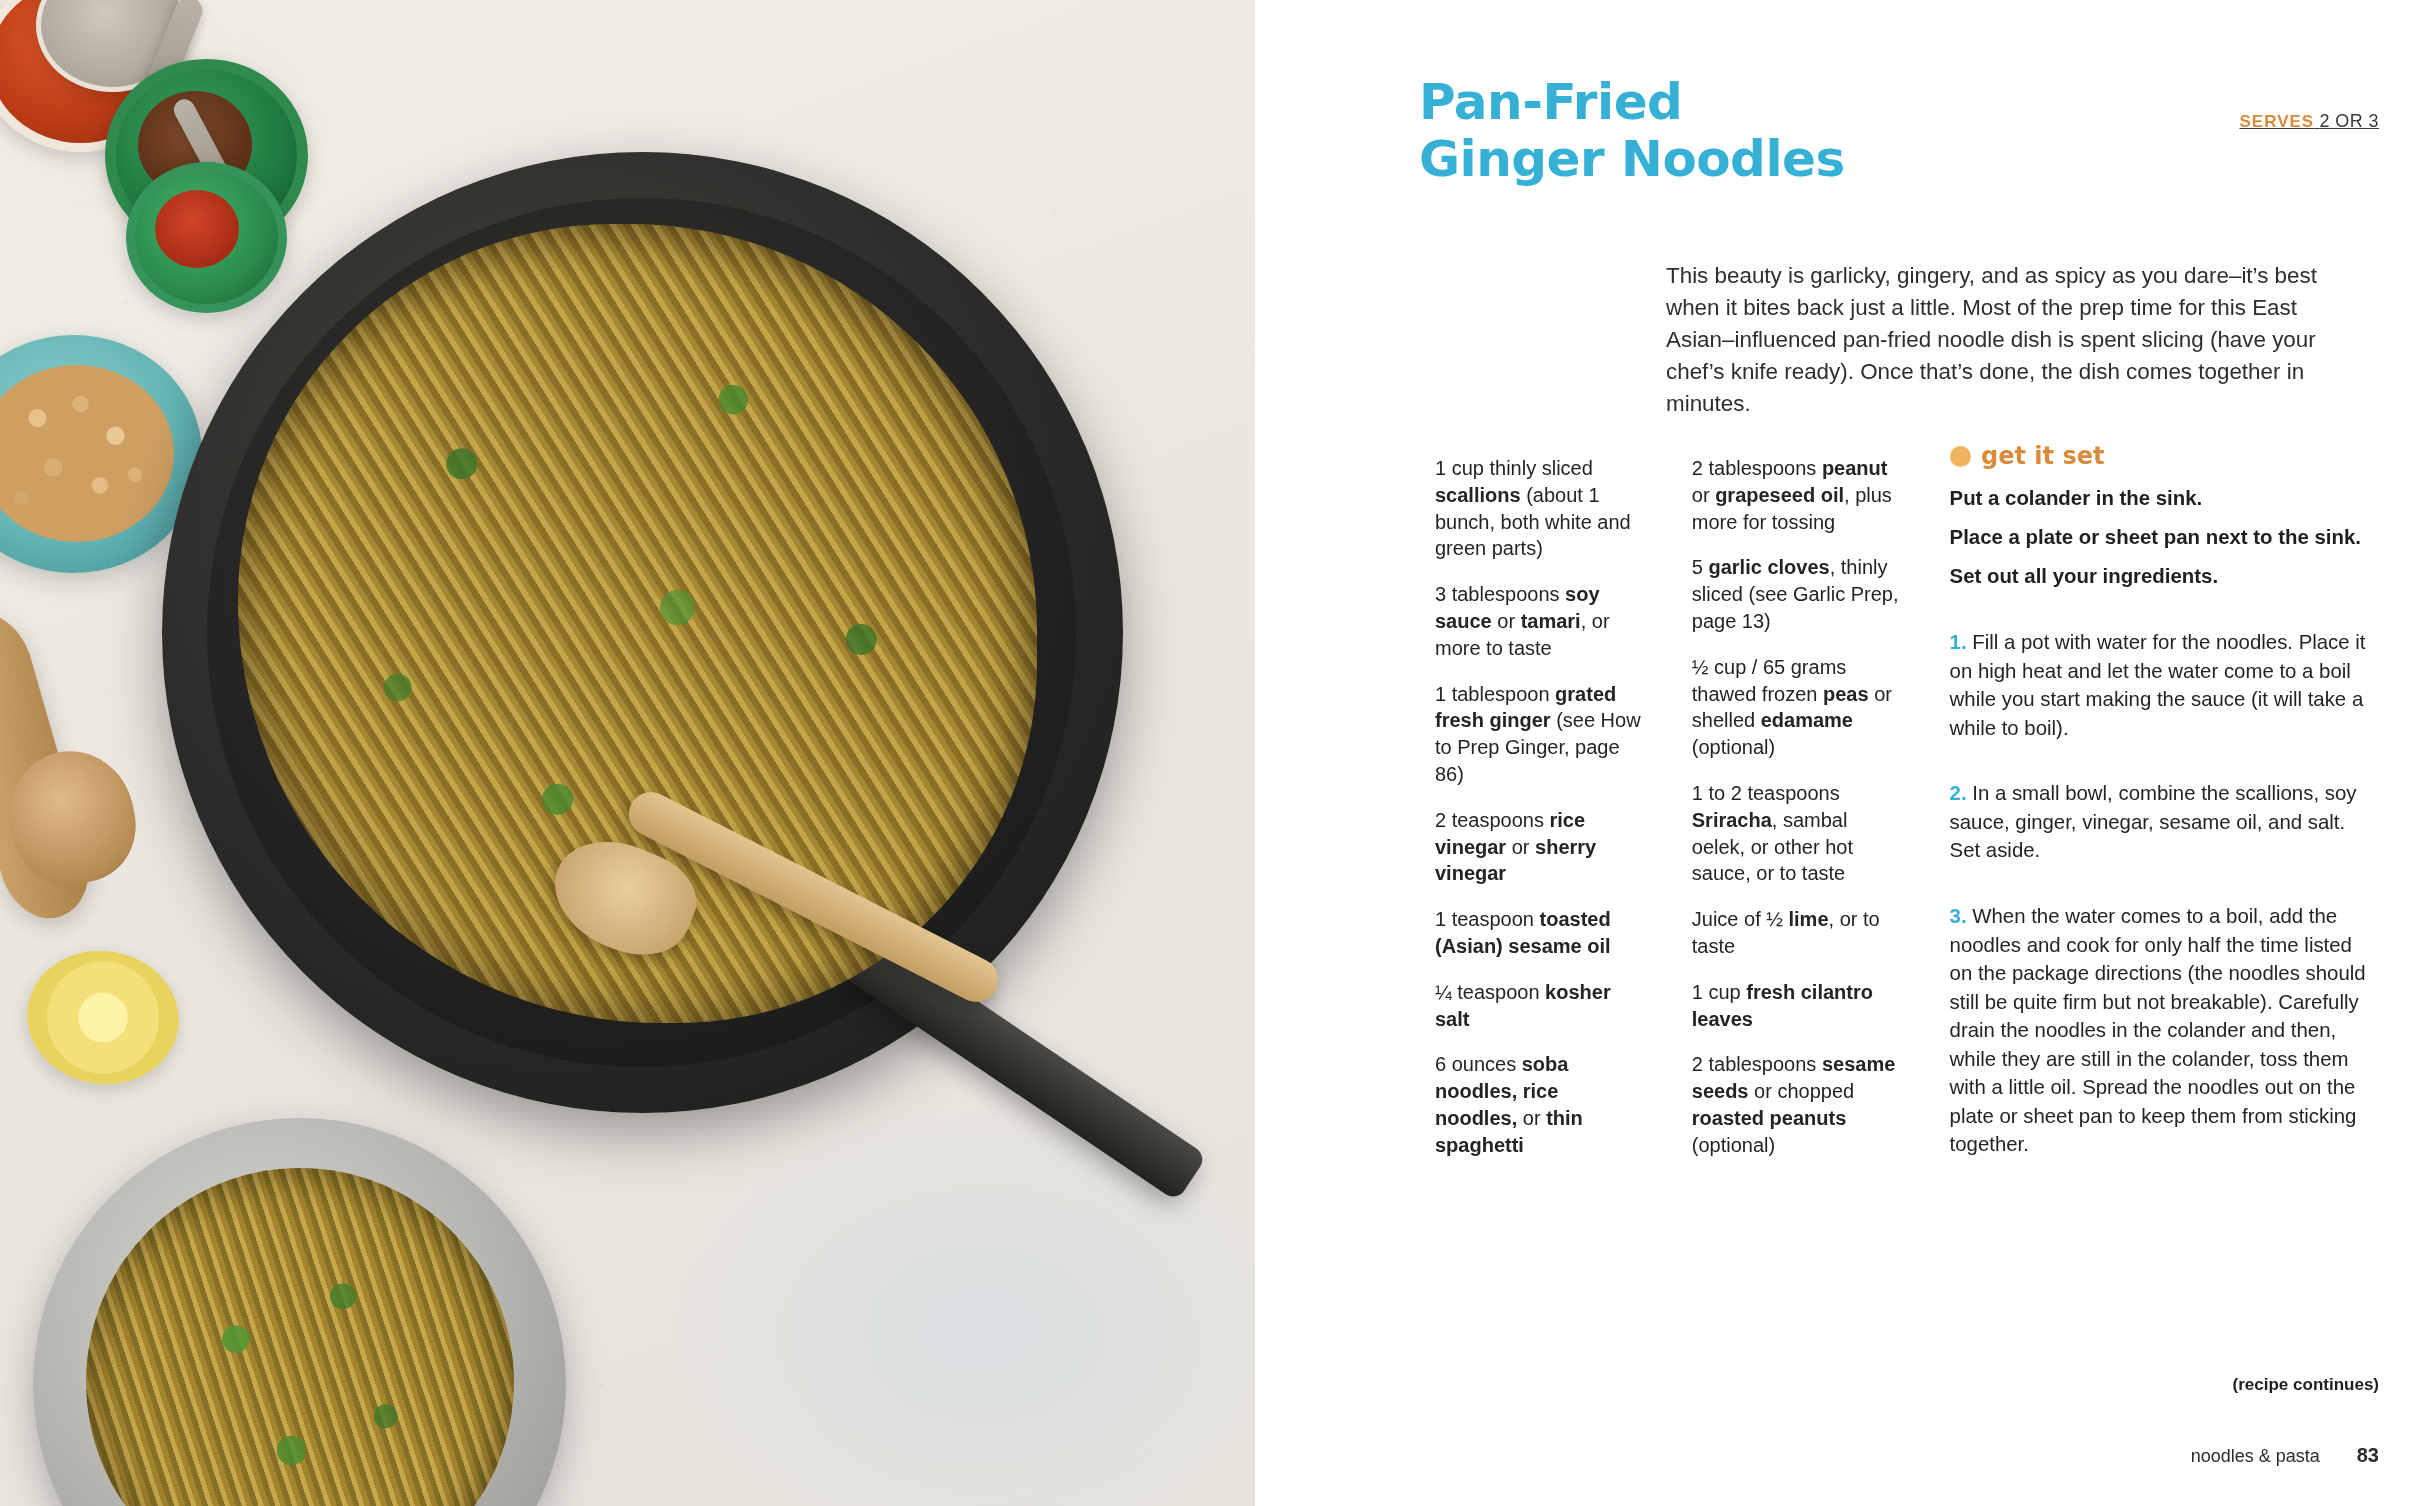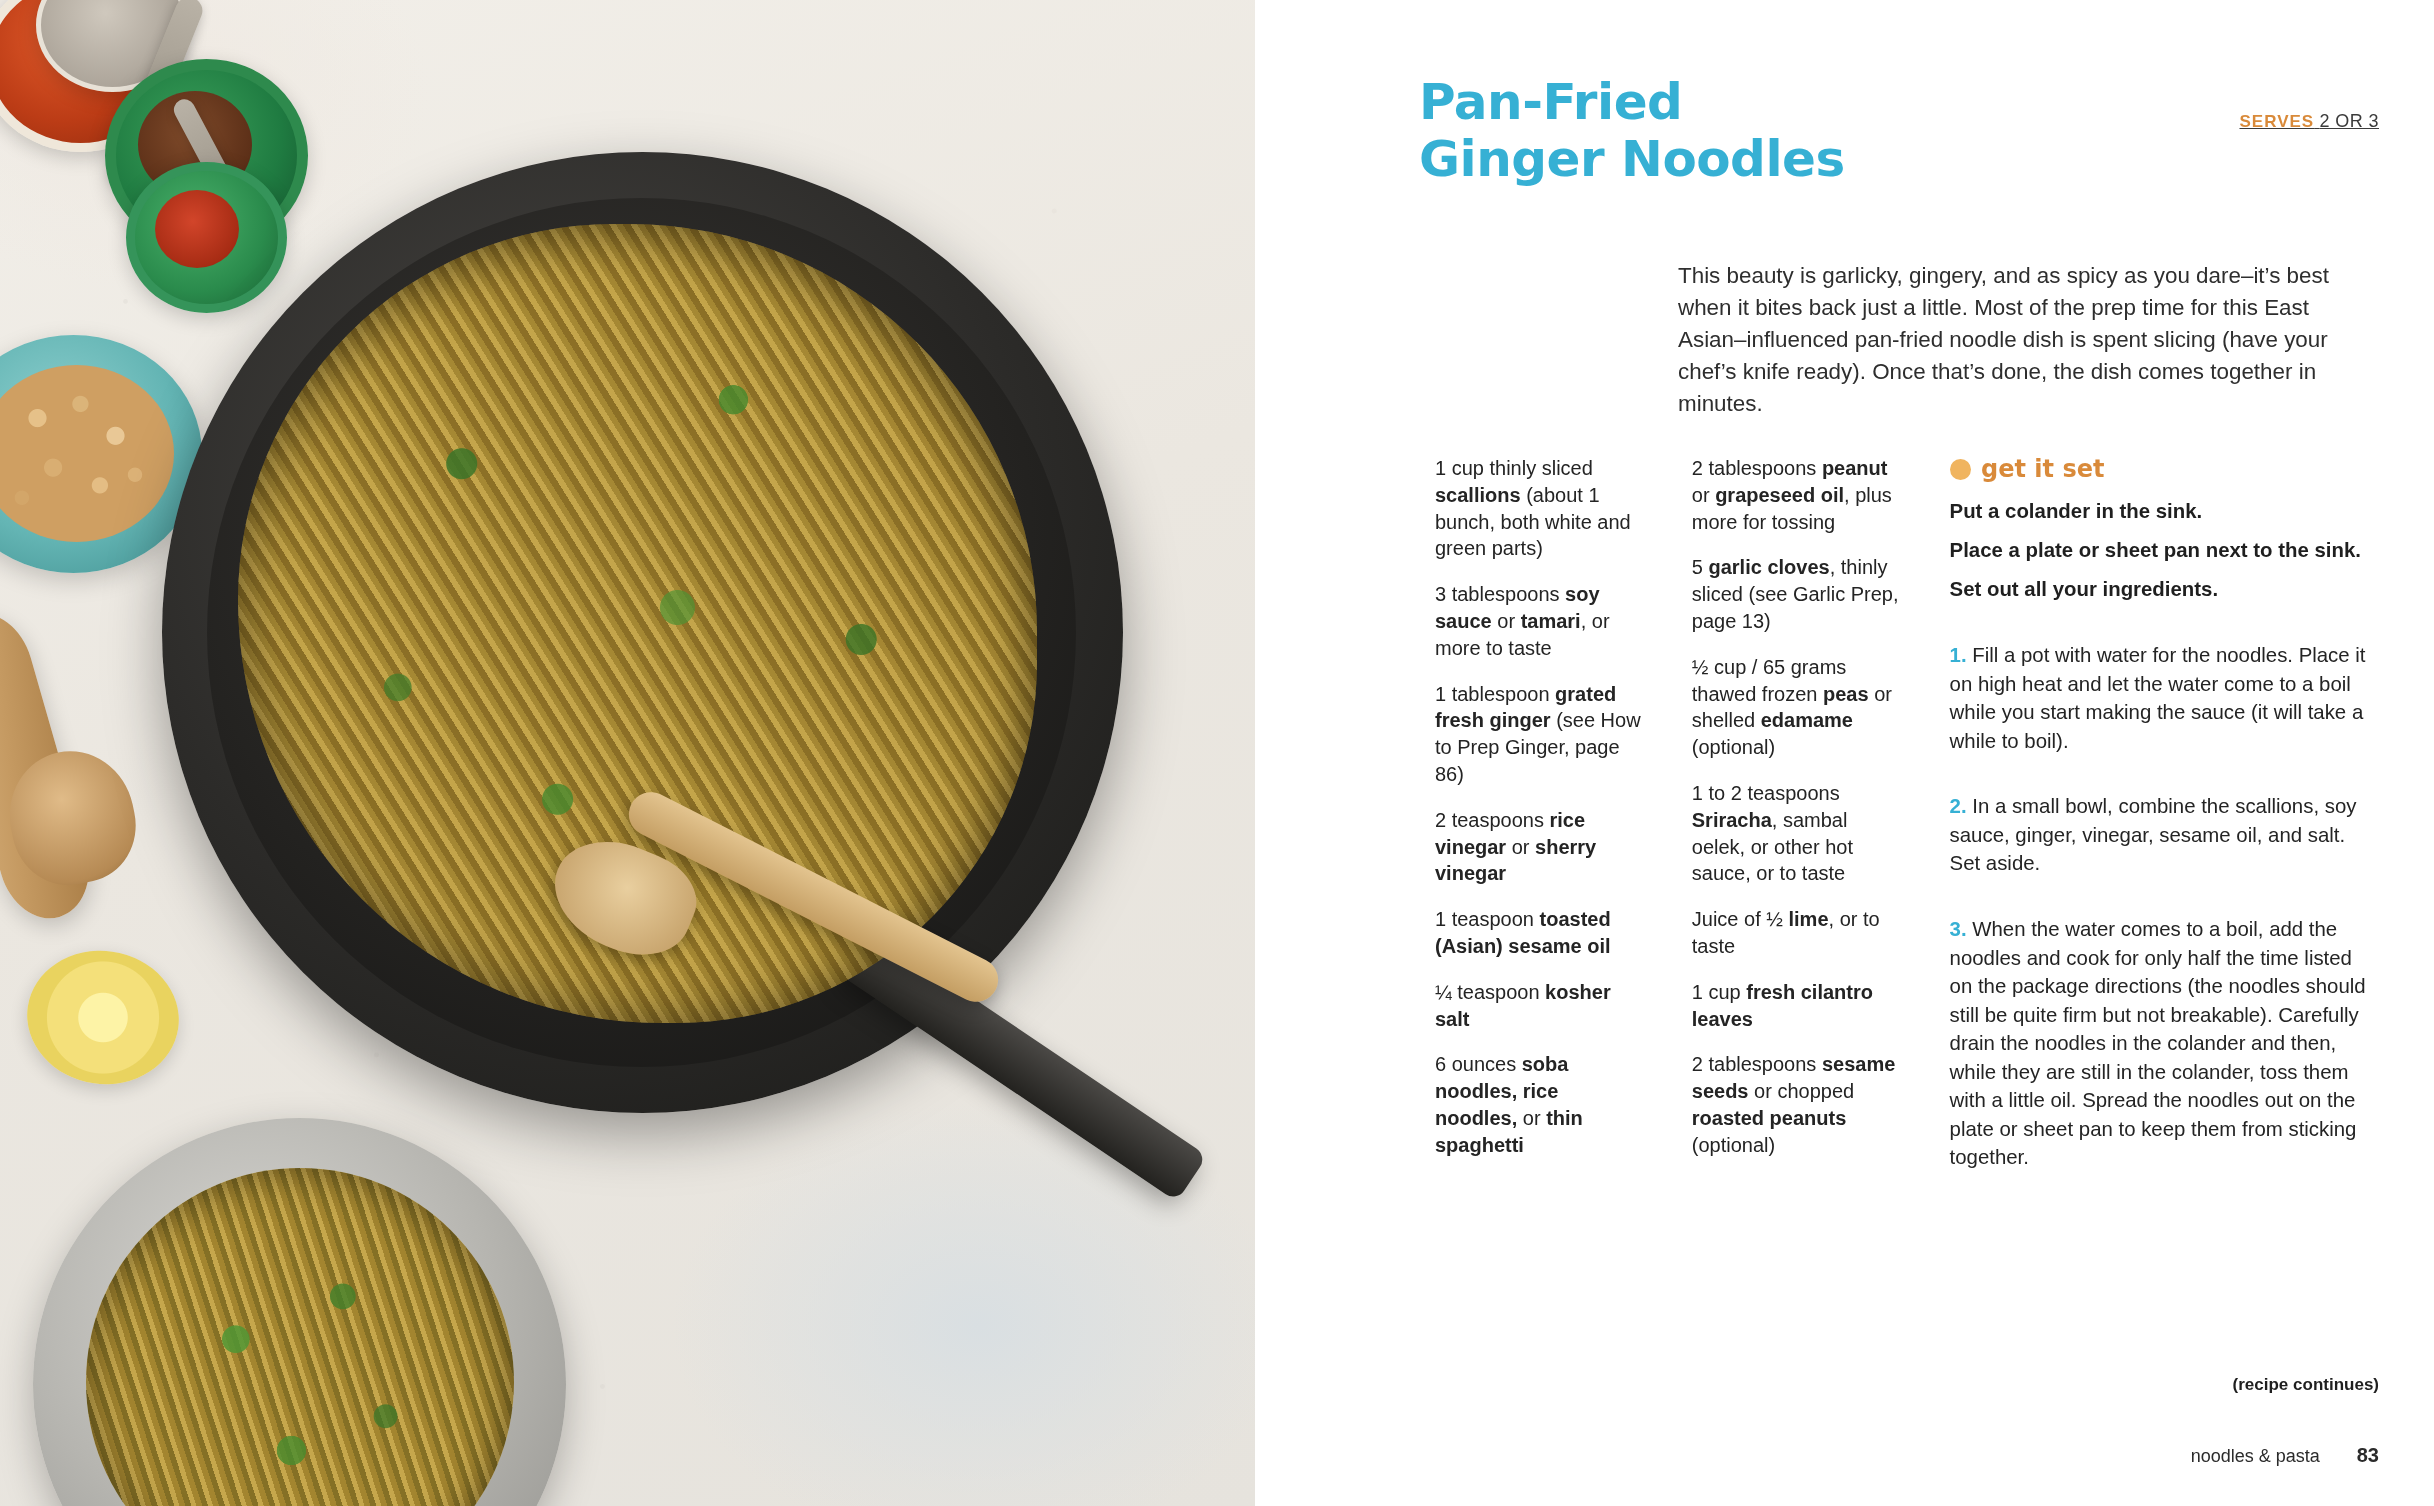--- a/index.html
+++ b/index.html
@@ -281,21 +281,21 @@
   }
   .serves .serves-label {
     color: #d98a3a;
     font-weight: bold;
     letter-spacing: 1px;
     font-size: 17px;
   }
 
   .headnote {
     position: absolute;
-    left: 423px; top: 238px;
+    left: 411px; top: 238px;
     width: 685px;
     font-size: 22.4px;
     line-height: 1.42;
     color: #2e2e2e;
   }
 
   .columns {
     position: absolute;
     left: 164px; top: 439px;
     width: 961px;
@@ -316,21 +316,21 @@
     line-height: 1.34;
     color: #242424;
     margin-bottom: 19px;
   }
   .ing-list li b { font-weight: bold; }
 
   .get-it-set-head {
     display: flex;
     align-items: center;
     gap: 10.5px;
-    margin: 16px 0 15px 0;
+    margin: 3px 0 15px 0;
   }
   .dot {
     width: 21px; height: 21px;
     border-radius: 50%;
     background: #f0b45f;
     flex: none;
   }
   .get-it-set-title {
     font-family: "DejaVu Sans", sans-serif;
     font-weight: bold;

